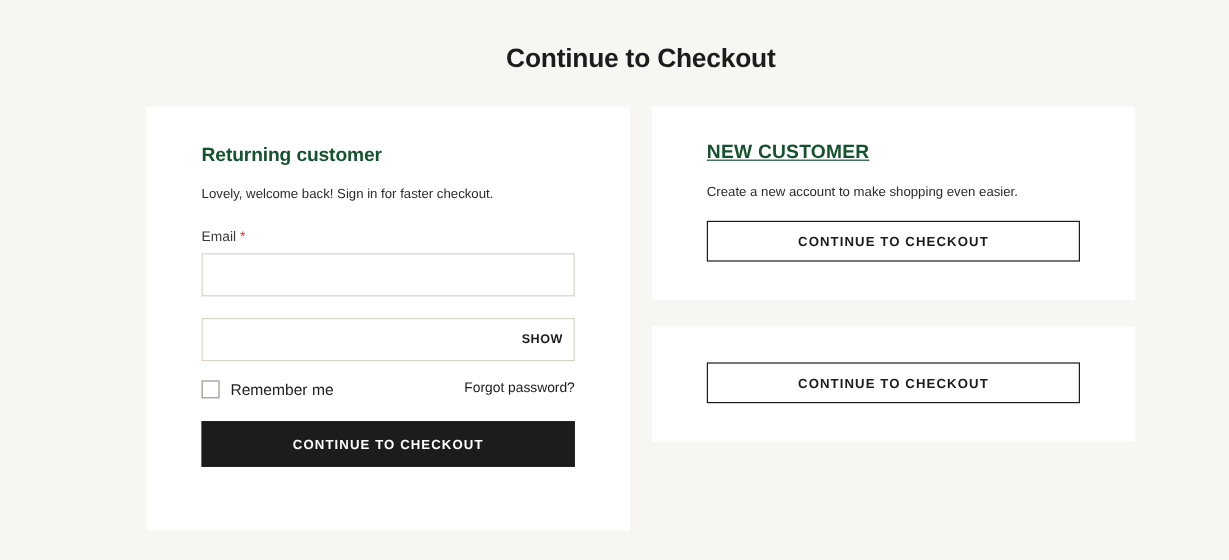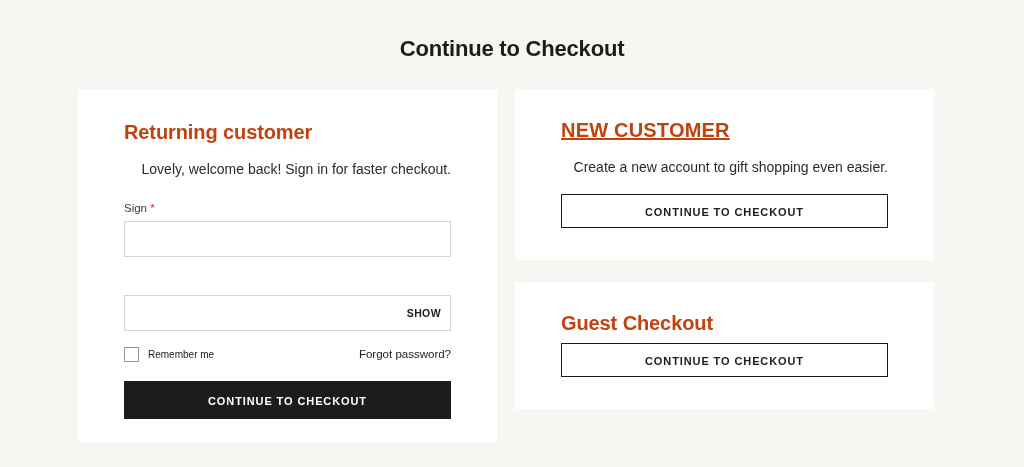--- a/index.html
+++ b/index.html
@@ -10,20 +10,21 @@
     height: 467px;
     background: #f7f6f3;
     font-family: "Liberation Sans", sans-serif;
     color: #1c1c1c;
     overflow: hidden;
   }
   .page {
     width: 1024px;
     height: 467px;
     position: relative;
+    padding-left: 44px;
   }
   .page-title {
     text-align: center;
     font-size: 22px;
     font-weight: bold;
     letter-spacing: -0.2px;
     color: #1c1c1c;
     margin: 0;
     padding-top: 36px;
   }
@@ -39,33 +40,32 @@
   .card {
     background: #ffffff;
     padding: 32px 46px 34px 46px;
   }
   .card-left { padding: 32px 46px 34px 46px; height: 353px; }
   .card-new { padding: 30px 46px 32px 46px; }
   .card-guest { padding: 30px 46px 32px 46px; }
 
   h2.section-heading {
     margin: 0 0 8px 0;
-    font-size: 20px;
+    font-size: 16px;
     font-weight: bold;
     letter-spacing: -0.1px;
-    color: #c2410c;
+    color: #14532d;
   }
   h2.upper { text-transform: uppercase; letter-spacing: 0.2px; font-weight: bold; text-decoration: underline; }
 
   .section-sub {
     margin: 16px 0 22px 0;
-    font-size: 14px;
+    font-size: 11px;
     color: #2b2b2b;
     line-height: 1.4;
-    text-align: right;
   }
   .sub-tight { margin-bottom: 16px; }
 
   .field-label {
     font-size: 11.5px;
     color: #3a3a3a;
     margin-bottom: 7px;
     display: block;
   }
   .req { color: #e03030; font-size: 11.5px; }
@@ -75,21 +75,21 @@
     height: 36px;
     border: 1px solid #d8d4cc;
     background: #fff;
     outline: none;
     font-size: 12px;
     padding: 0 10px;
     font-family: "Liberation Sans", sans-serif;
     color: #1c1c1c;
     margin-bottom: 18px;
   }
-  .pw-wrap { position: relative; margin-bottom: 0; margin-top: 20px; }
+  .pw-wrap { position: relative; margin-bottom: 0; }
   .pw-wrap .text-input { margin-bottom: 0; padding-right: 62px; }
   .show-btn {
     position: absolute;
     right: 10px;
     top: 0;
     height: 36px;
     line-height: 36px;
     background: transparent;
     border: none;
     font-size: 10.5px;
@@ -113,21 +113,21 @@
     align-items: center;
     gap: 9px;
   }
   .checkbox {
     width: 15px;
     height: 15px;
     border: 1px solid #9b968d;
     background: #fff;
     display: inline-block;
   }
-  .remember-label { font-size: 10px; color: #1c1c1c; }
+  .remember-label { font-size: 13px; color: #1c1c1c; }
   .link-forgot {
     font-size: 11.5px;
     color: #1c1c1c;
     text-decoration: none;
     border-bottom: 1px solid transparent;
     cursor: pointer;
     text-align: center;
   }
 
   .btn {
@@ -167,21 +167,21 @@
 
   <div class="columns">
 
     <div class="col-left">
       <div class="card card-left">
 
         <h2 class="section-heading">Returning customer</h2>
         <p class="section-sub">Lovely, welcome back! Sign in for faster checkout.</p>
 
         <label class="field-label">
-          <span>Sign</span>
+          <span>Email</span>
           <span class="req">*</span>
         </label>
         <input class="text-input" type="text" value="" placeholder="" style="">
 
         <div class="pw-wrap">
           <input class="text-input" type="password" value="" placeholder="" style="">
           <button class="show-btn" type="button">SHOW</button>
         </div>
 
         <div class="row-between">
@@ -193,24 +193,23 @@
         </div>
 
         <button class="btn btn-primary" type="button">CONTINUE TO CHECKOUT</button>
       </div>
     </div>
 
     <div class="col-right">
 
       <div class="card card-new">
         <h2 class="section-heading upper">NEW CUSTOMER</h2>
-        <p class="section-sub sub-tight">Create a new account to gift shopping even easier.</p>
+        <p class="section-sub sub-tight">Create a new account to make shopping even easier.</p>
         <button class="btn btn-outline" type="button">CONTINUE TO CHECKOUT</button>
       </div>
 
       <div class="card card-guest">
-        <h2 class="section-heading">Guest Checkout</h2>
         <button class="btn btn-outline" type="button">CONTINUE TO CHECKOUT</button>
       </div>
 
     </div>
   </div>
 </div>
 
 </body></html>

